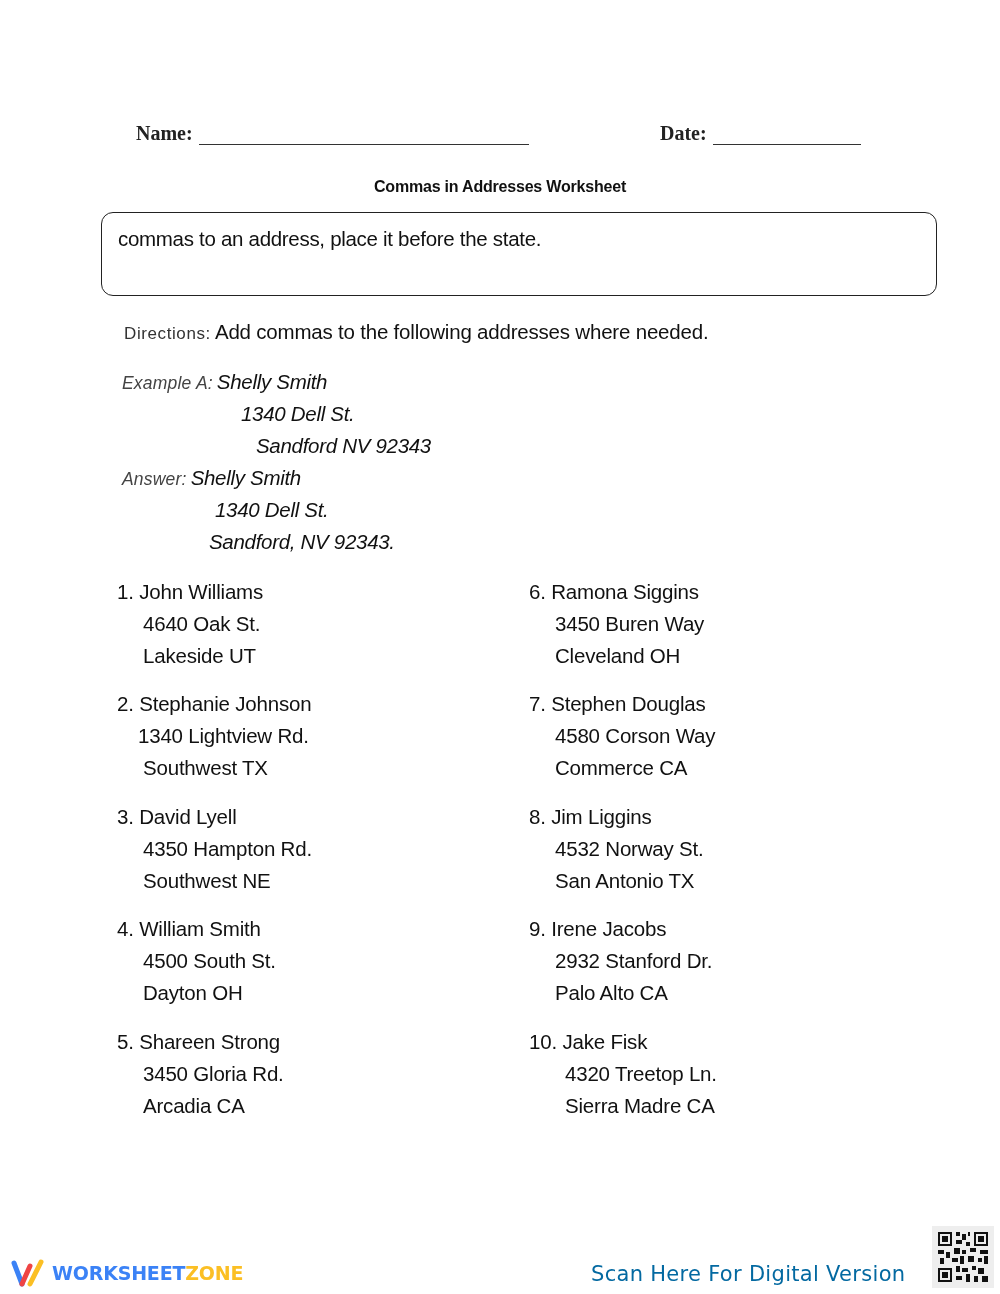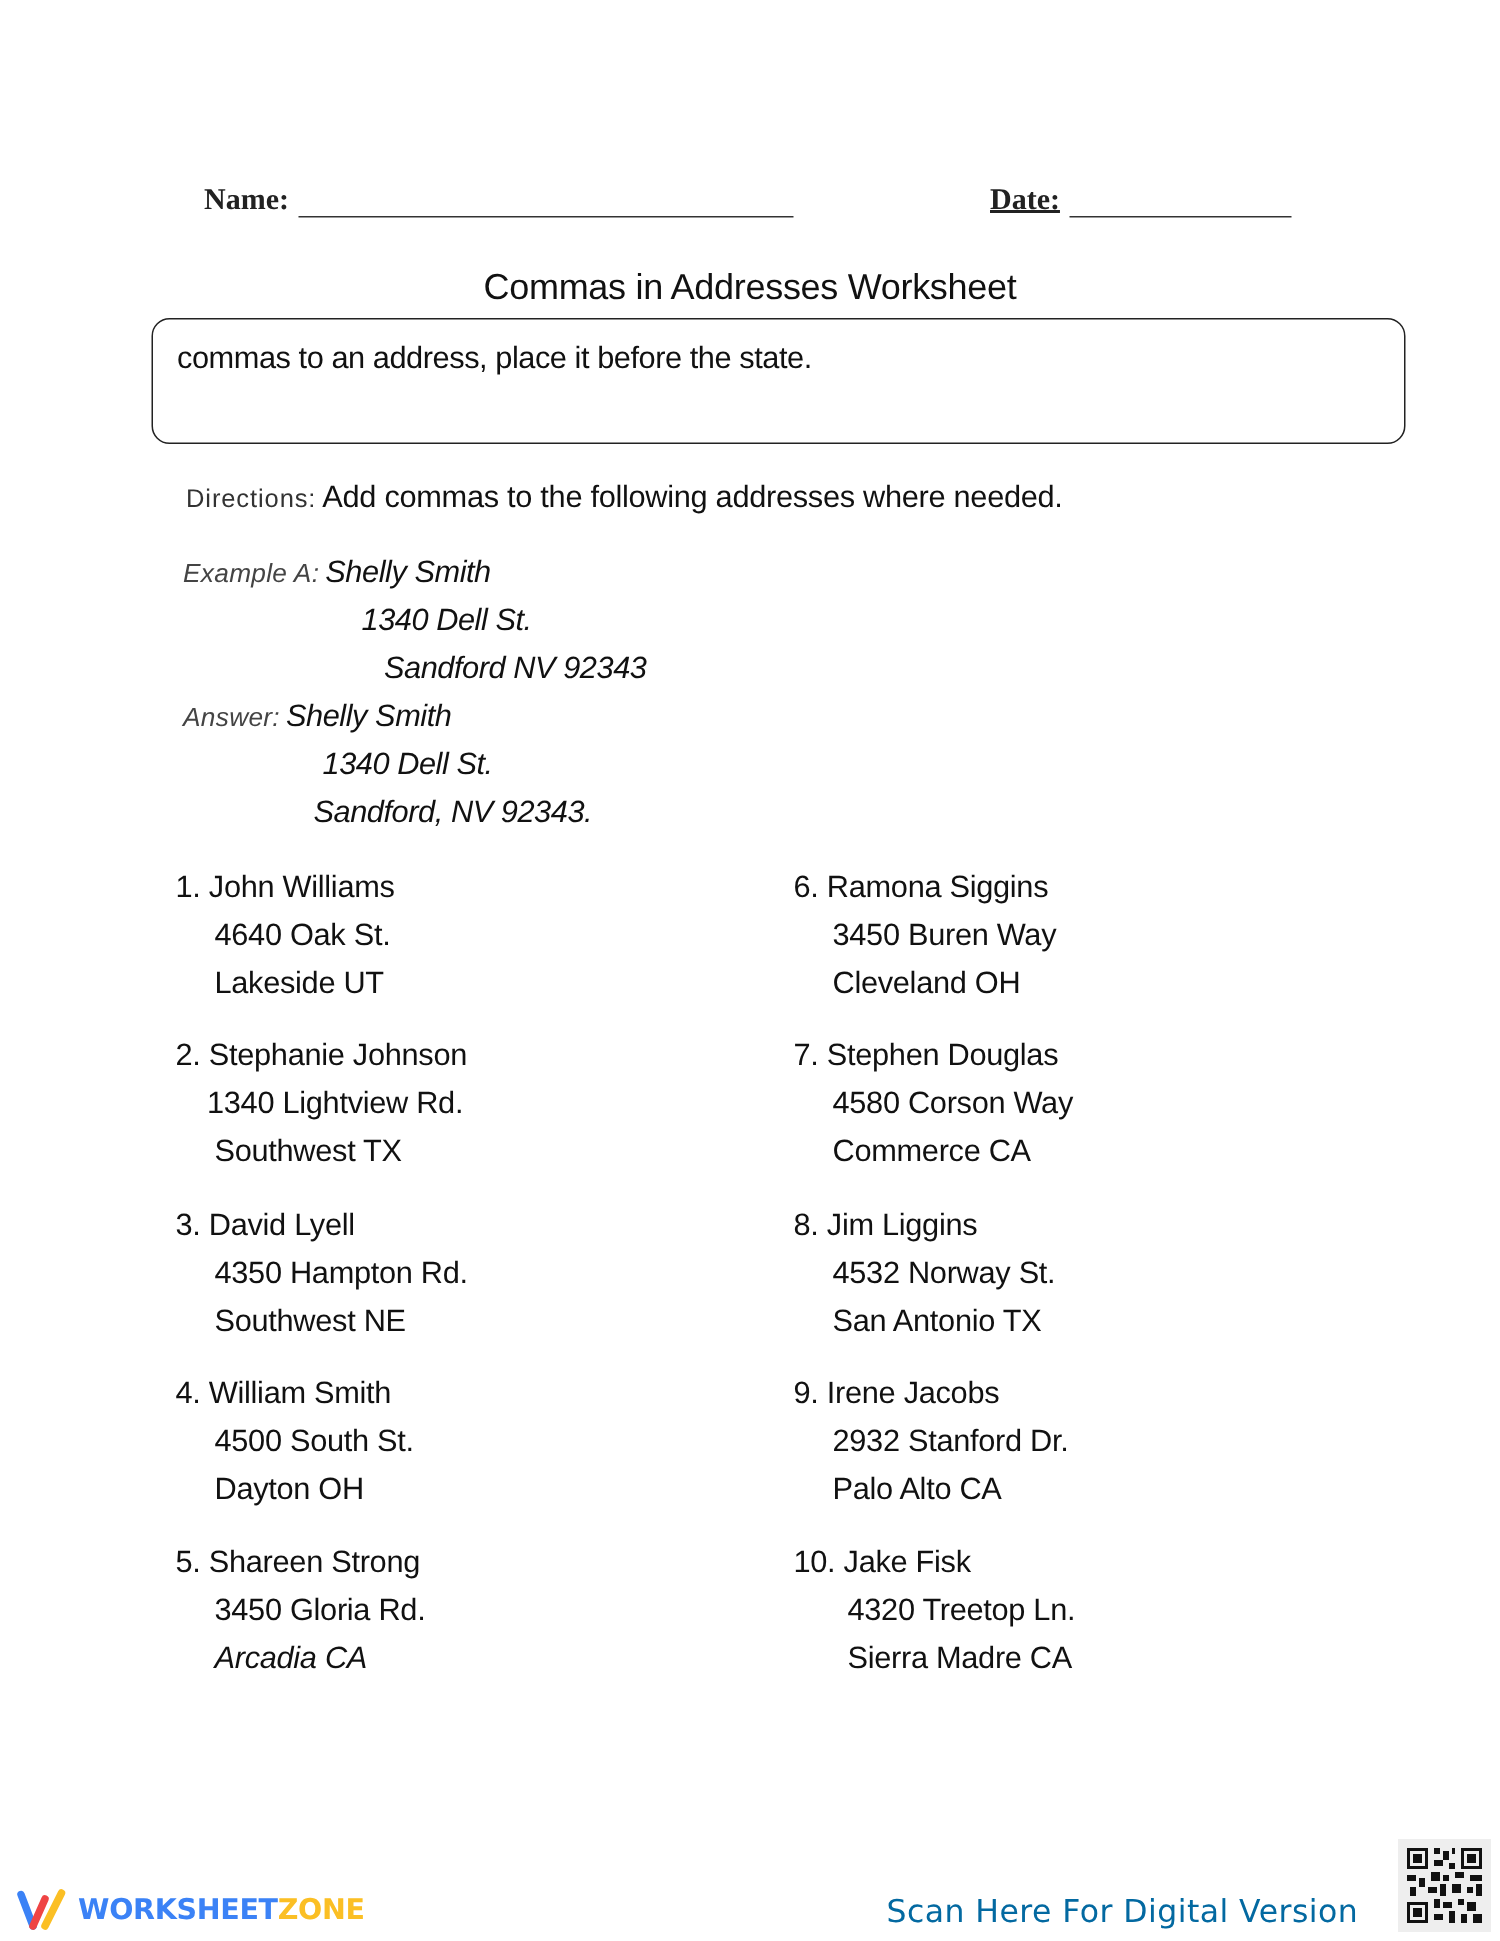--- a/index.html
+++ b/index.html
@@ -1,25 +1,25 @@
 <!DOCTYPE html>
 <html><head>
   <meta charset="utf-8">
   <style>
     html, body { margin: 0; padding: 0; background: #ffffff; }
     body { width: 1000px; height: 1294px; position: relative; overflow: hidden; color: #111; font-family: "Liberation Sans", sans-serif; }
 
     .header-row { position: absolute; top: 122px; left: 136px; width: 740px; height: 30px; font-family: "Liberation Serif", serif; font-weight: bold; font-size: 20px; color: #222; }
     .name-field { position: absolute; left: 0; top: 0; display: flex; align-items: flex-end; }
-    .date-field { position: absolute; left: 524px; top: 0; display: flex; align-items: flex-end; text-decoration: underline; }
+    .date-field { position: absolute; left: 524px; top: 0; display: flex; align-items: flex-end; }
     .blank-line { display: inline-block; border-bottom: 1.5px solid #333; height: 20px; margin-left: 6px; }
     .name-field .blank-line { width: 330px; }
     .date-field .blank-line { width: 148px; }
 
-    .title { position: absolute; top: 178px; left: 0; width: 1000px; text-align: center; font-weight: normal; font-size: 24px; color: #111; font-family: "Liberation Sans", sans-serif; letter-spacing: -0.2px; }
+    .title { position: absolute; top: 178px; left: 0; width: 1000px; text-align: center; font-weight: bold; font-size: 16px; color: #111; font-family: "Liberation Sans", sans-serif; letter-spacing: -0.2px; }
 
     .info-box { position: absolute; top: 212px; left: 101px; width: 808px; height: 66px; border: 1.6px solid #222; border-radius: 12px; padding: 10px 10px 6px 16px; font-size: 20.5px; line-height: 32px; color: #111; letter-spacing: -0.3px; }
 
     .directions { position: absolute; top: 320px; left: 124px; font-size: 20.5px; color: #111; letter-spacing: -0.2px; }
     .directions .label { font-size: 17px; color: #333; letter-spacing: 0.6px; margin-right: 4px; }
 
     .example { position: absolute; left: 122px; font-size: 20.5px; font-style: italic; color: #111; letter-spacing: -0.3px; }
     .example .label { font-size: 17.5px; color: #444; margin-right: 4px; letter-spacing: 0.2px; }
     .example .line { position: absolute; white-space: nowrap; }
 
@@ -90,21 +90,21 @@
   <span class="line" style="left:26px; top:64px;">Southwest NE</span>
 </div>
 <div class="item" style="left:117px; top:917px;">
   <span class="line" style="left:0; top:0;"><span>4.</span> <span>William Smith</span></span>
   <span class="line" style="left:26px; top:32px;">4500 South St.</span>
   <span class="line" style="left:26px; top:64px;">Dayton OH</span>
 </div>
 <div class="item" style="left:117px; top:1030px;">
   <span class="line" style="left:0; top:0;"><span>5.</span> <span>Shareen Strong</span></span>
   <span class="line" style="left:26px; top:32px;">3450 Gloria Rd.</span>
-  <span class="line" style="left:26px; top:64px;font-style:italic;">Arcadia CA</span>
+  <span class="line" style="left:26px; top:64px;">Arcadia CA</span>
 </div>
 
 <div class="item" style="left:529px; top:580px;">
   <span class="line" style="left:0; top:0;"><span>6.</span> <span>Ramona Siggins</span></span>
   <span class="line" style="left:26px; top:32px;">3450 Buren Way</span>
   <span class="line" style="left:26px; top:64px;">Cleveland OH</span>
 </div>
 <div class="item" style="left:529px; top:692px;">
   <span class="line" style="left:0; top:0;"><span>7.</span> <span>Stephen Douglas</span></span>
   <span class="line" style="left:26px; top:32px;">4580 Corson Way</span>

